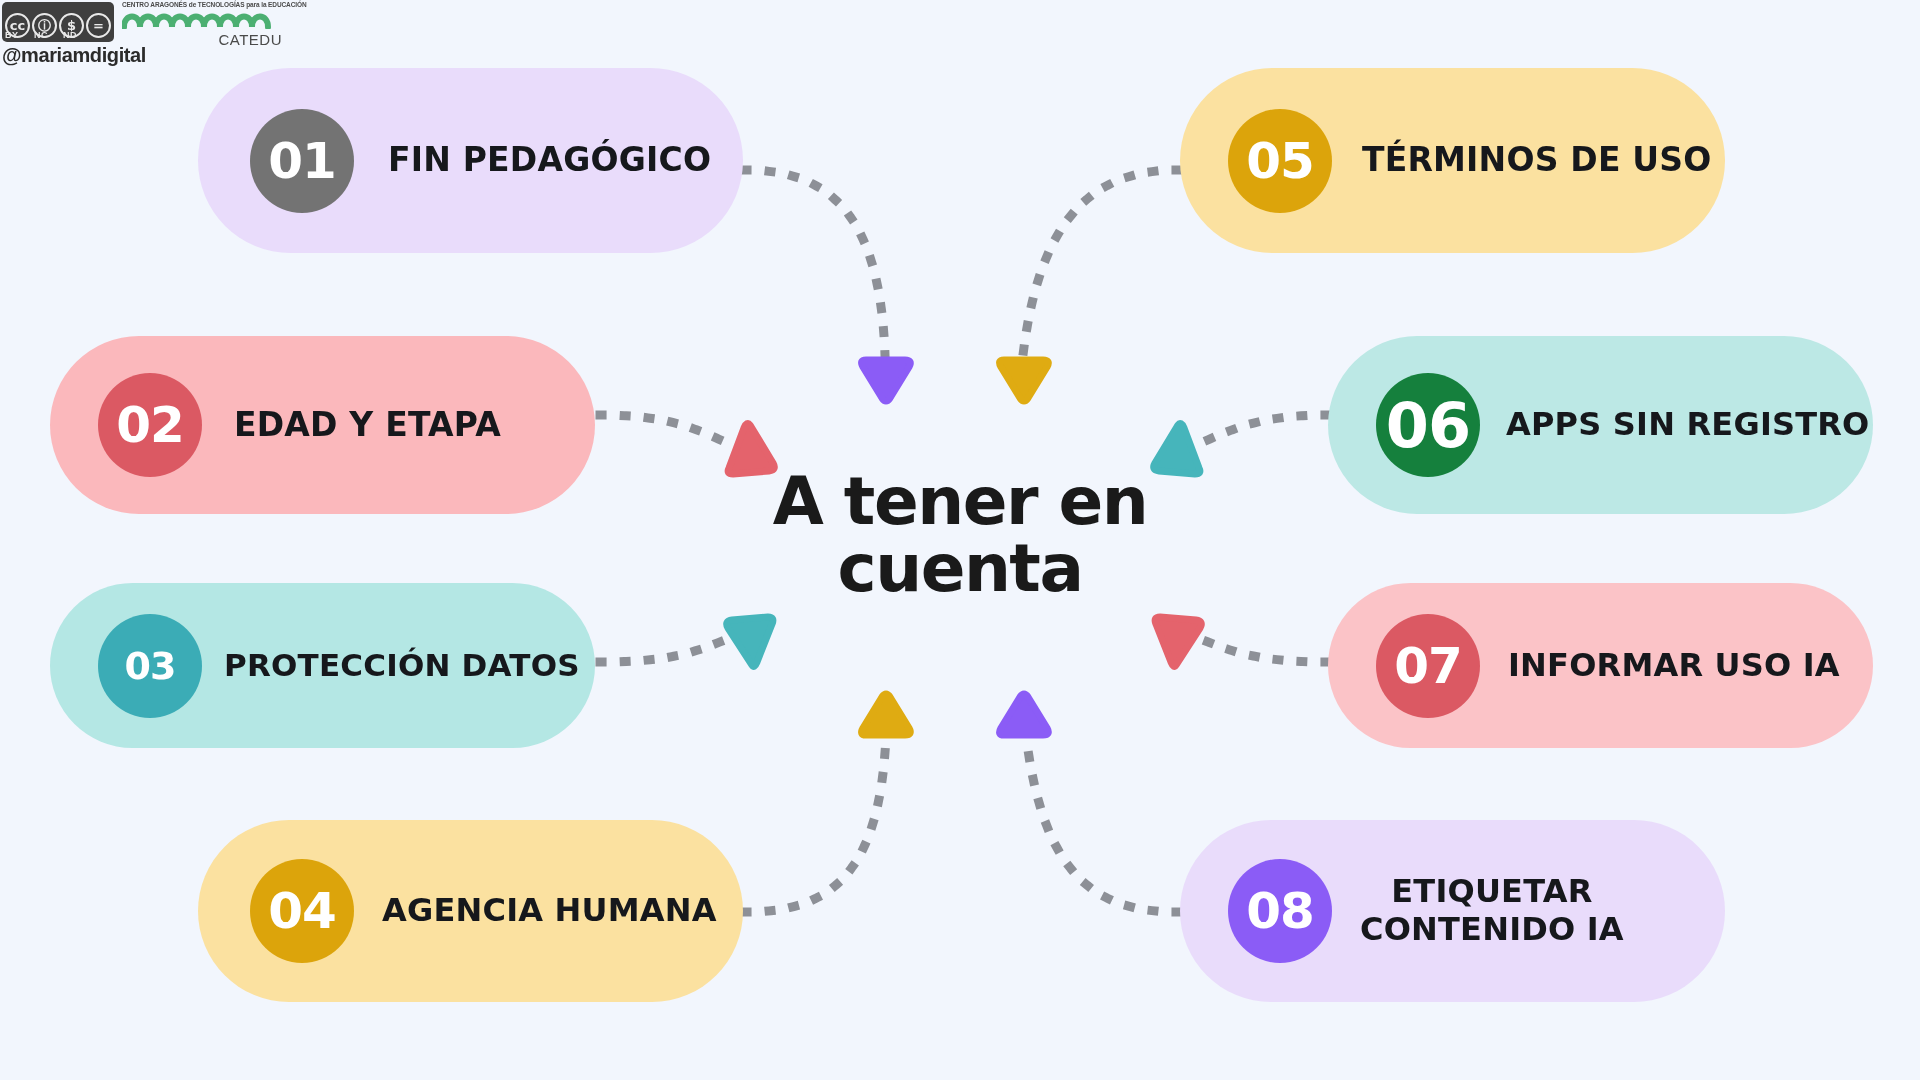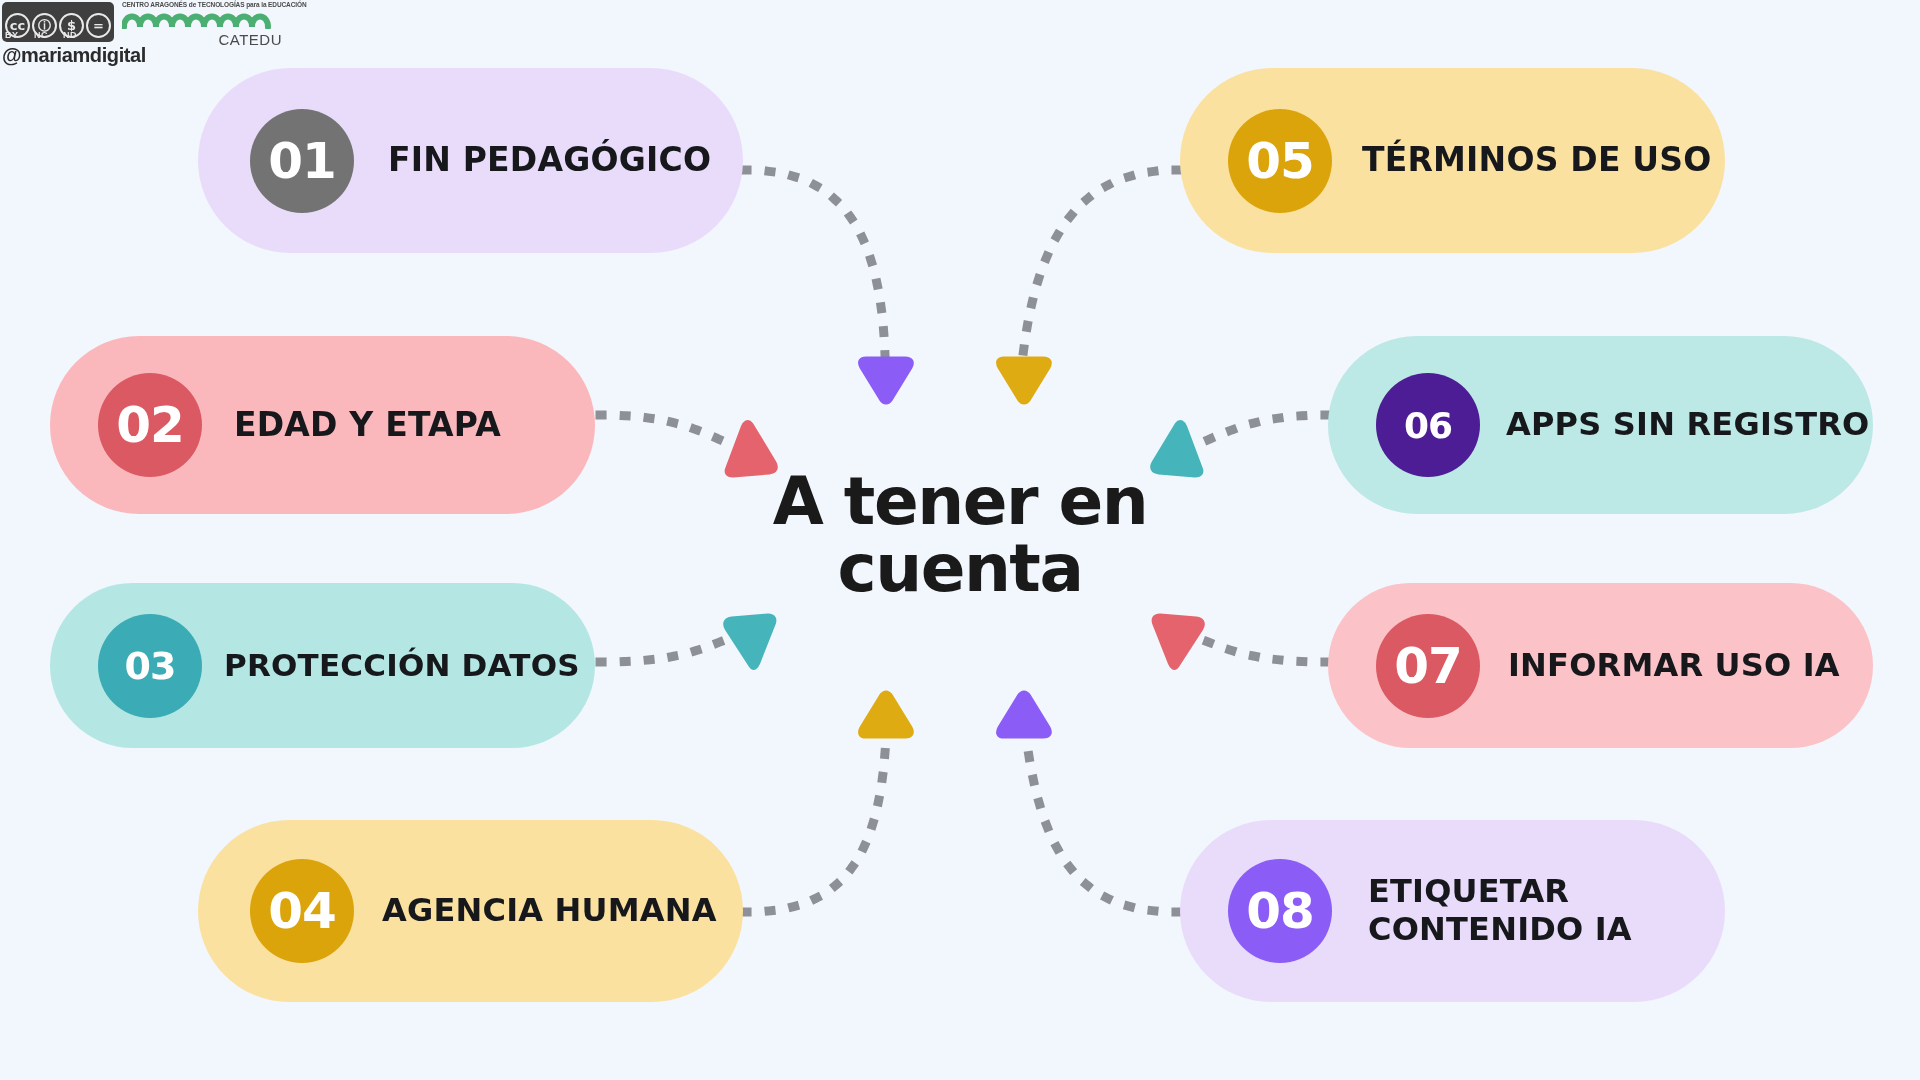--- a/index.html
+++ b/index.html
@@ -196,30 +196,30 @@
     <div class="num" style="width:104px; height:104px; background:#DCA40B; font-size:50px;">04</div>
     <div class="label" style="font-size:32px; margin-left:28px;">AGENCIA HUMANA</div>
   </div>
 
   <div class="card right" style="left:1180px; top:68px; width:545px; height:185px; background:#FBE1A0; padding-left:48px;">
     <div class="num" style="width:104px; height:104px; background:#DCA40B; font-size:50px;">05</div>
     <div class="label" style="font-size:33px; margin-left:30px;">TÉRMINOS DE USO</div>
   </div>
 
   <div class="card right" style="left:1328px; top:336px; width:545px; height:178px; background:#BCE8E5; padding-left:48px;">
-    <div class="num" style="width:104px; height:104px; background:#4c1d95; font-size:36px;">06</div>
+    <div class="num" style="width:104px; height:104px; background:#15803d; font-size:62px;">06</div>
     <div class="label" style="font-size:32px; margin-left:26px;">APPS SIN REGISTRO</div>
   </div>
 
   <div class="card right" style="left:1328px; top:583px; width:545px; height:165px; background:#FBC3C7; padding-left:48px;">
     <div class="num" style="width:104px; height:104px; background:#DB5963; font-size:50px;">07</div>
     <div class="label" style="font-size:32px; margin-left:28px;">INFORMAR USO IA</div>
   </div>
 
   <div class="card right" style="left:1180px; top:820px; width:545px; height:182px; background:#E9DCFB; padding-left:48px;">
     <div class="num" style="width:104px; height:104px; background:#8B5CF6; font-size:50px;">08</div>
-    <div class="label" style="font-size:32px; margin-left:36px; text-align:left;">
+    <div class="label" style="font-size:32px; margin-left:28px; text-align:center;">
       <div>ETIQUETAR</div>
       <div>CONTENIDO IA</div>
     </div>
   </div>
 
 </div>
 
 </body></html>

